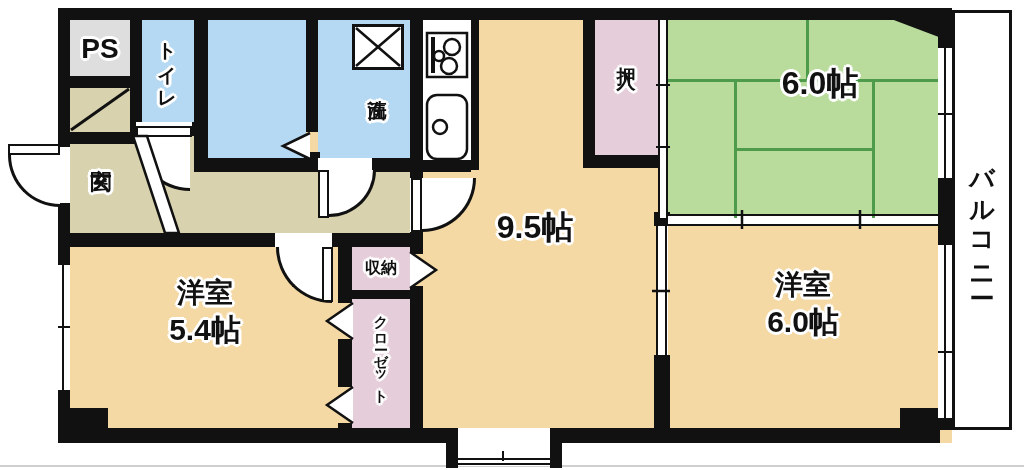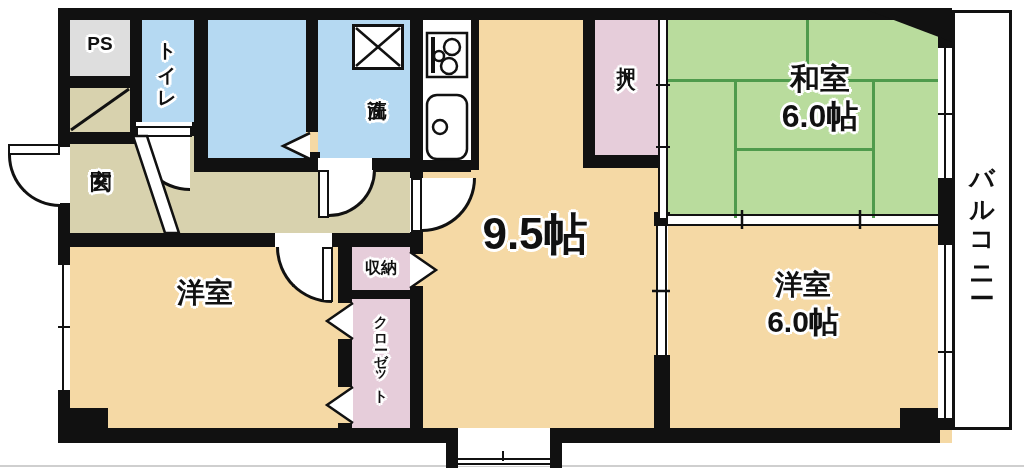--- a/index.html
+++ b/index.html
@@ -180,38 +180,38 @@
     <line x1="938" y1="352" x2="952" y2="352" stroke="#111" stroke-width="2"></line>
     <line x1="503" y1="451" x2="503" y2="461" stroke="#111" stroke-width="2"></line>
 
     <line x1="656" y1="85" x2="670" y2="85" stroke="#111" stroke-width="2"></line>
     <line x1="656" y1="147" x2="670" y2="147" stroke="#111" stroke-width="2"></line>
     <line x1="742" y1="210" x2="742" y2="229" stroke="#111" stroke-width="2.5"></line>
     <line x1="860" y1="210" x2="860" y2="229" stroke="#111" stroke-width="2.5"></line>
     <line x1="652" y1="291" x2="670" y2="291" stroke="#111" stroke-width="2.5"></line>
   </svg>
 
-  <div class="lbl" style="left:70px;top:34px;width:60px;font-size:19px;">PS</div>
+  <div class="lbl" style="left:70px;top:34px;width:60px;font-size:28px;">PS</div>
   <div class="lbl vtext" style="left:156px;top:28px;font-size:19px;letter-spacing:3px;">トイレ</div>
   <div class="lbl vtext" style="left:366px;top:84px;font-size:19px;letter-spacing:3px;">洗面</div>
   <div class="lbl vtext" style="left:90px;top:152px;font-size:21px;letter-spacing:4px;">玄関</div>
   <div class="lbl vtext" style="left:615px;top:52px;font-size:19px;letter-spacing:3px;">押入</div>
   <div class="lbl" style="left:352px;top:259px;width:58px;font-size:16px;">収納</div>
   <div class="lbl vtext" style="left:373px;top:306px;font-size:14px;letter-spacing:2px;">クローゼット</div>
   <div class="lbl vtext" style="left:968px;top:150px;font-size:25px;letter-spacing:5px;">バルコニー</div>
 
   <div class="lbl roomlbl" style="left:740px;top:62px;width:160px;font-size:30px;">
-    <div>和室</div>
     <div class="size" style="font-size:32px;">6.0帖</div>
   </div>
   <div class="lbl roomlbl" style="left:460px;top:206px;width:150px;font-size:30px;">
-    <div class="size" style="font-size:44px;">9.5帖</div>
+    <div class="size" style="font-size:32px;">9.5帖</div>
   </div>
   <div class="lbl roomlbl" style="left:120px;top:278px;width:170px;font-size:28px;">
     <div>洋室</div>
+    <div class="size" style="font-size:30px;">5.4帖</div>
   </div>
   <div class="lbl roomlbl" style="left:718px;top:270px;width:170px;font-size:28px;">
     <div>洋室</div>
     <div class="size" style="font-size:30px;">6.0帖</div>
   </div>
 
   <div class="fill" style="left:0px;top:465px;width:1024px;height:2px;background:#cfcfcf;z-index:2;"></div>
 </div>
 
 </body></html>

